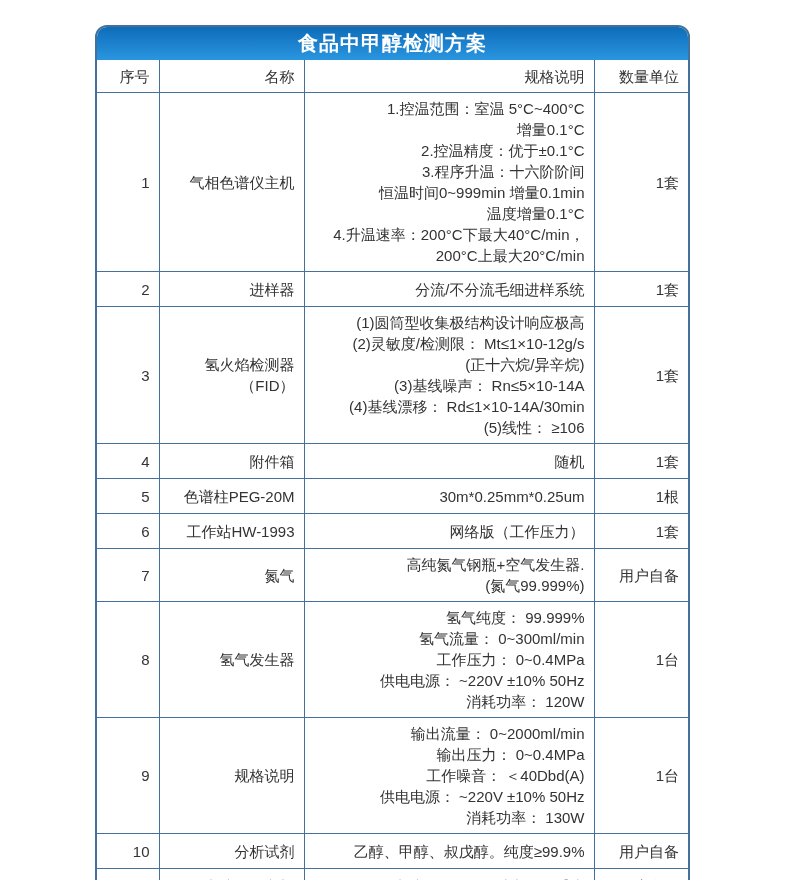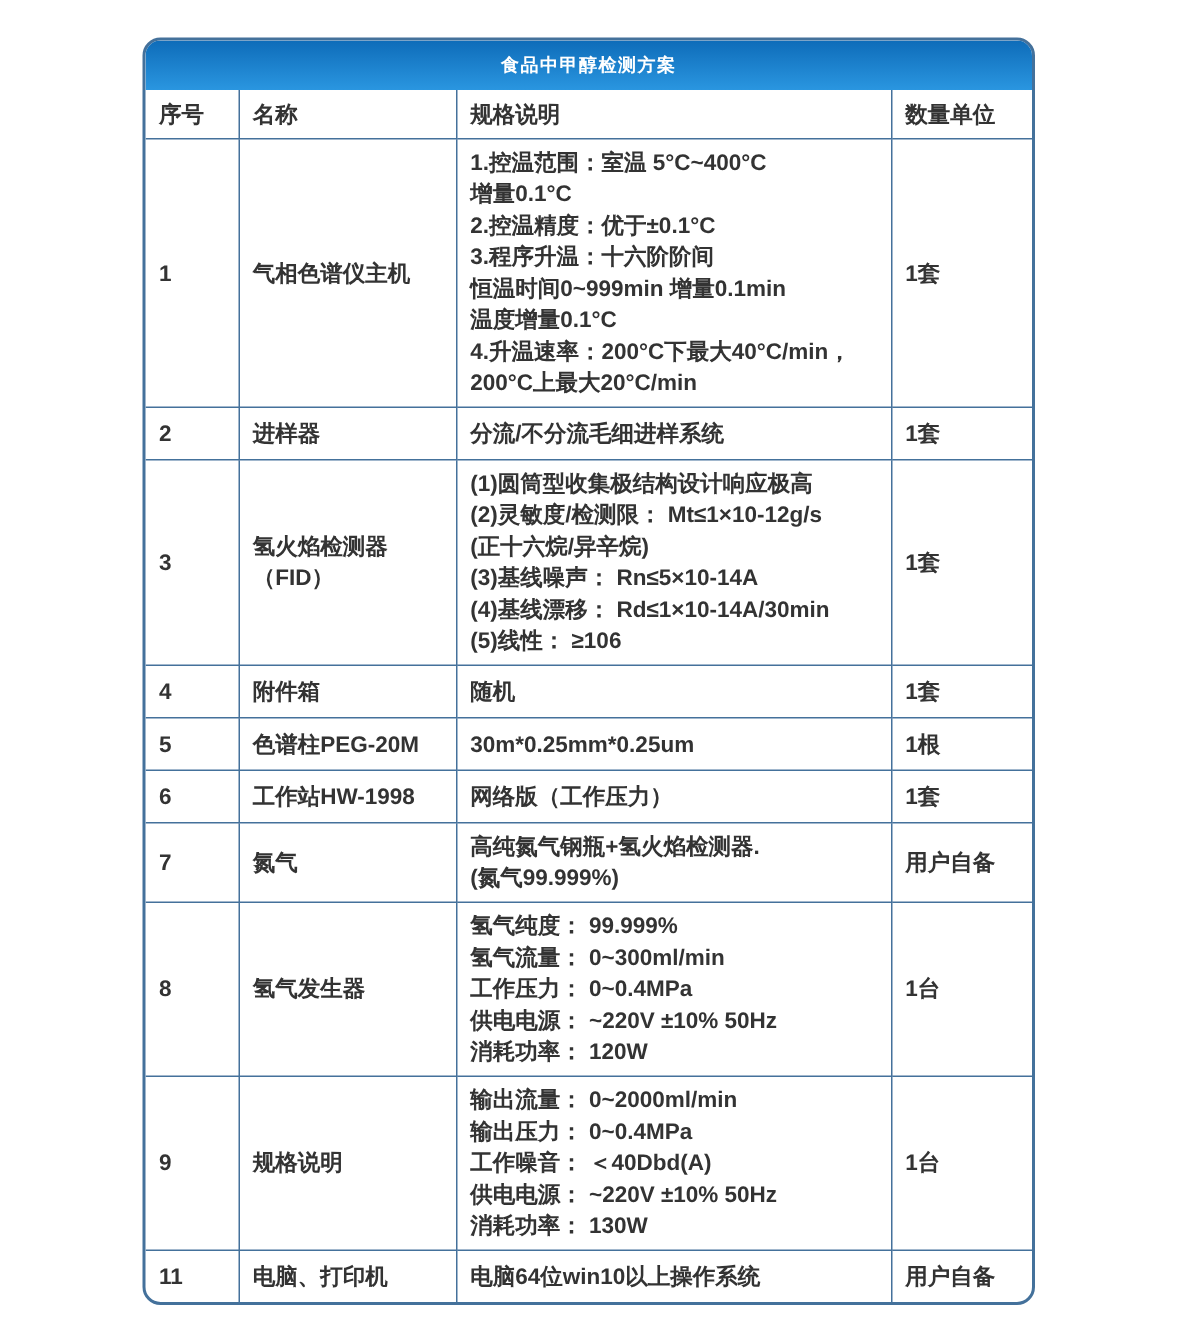--- a/index.html
+++ b/index.html
@@ -20,42 +20,42 @@
     border-radius: 12px;
     overflow: hidden;
     background: #ffffff;
     box-sizing: border-box;
   }
   .banner {
     height: 33px;
     line-height: 33px;
     text-align: center;
     color: #ffffff;
-    font-size: 12px;
+    font-size: 20px;
     font-weight: bold;
     letter-spacing: 1px;
     background: linear-gradient(to bottom, var(--banner-top, #0e6cb9), var(--banner-bottom, #2a96e0));
   }
   table.spec {
     width: 100%;
     border-collapse: collapse;
     table-layout: fixed;
     color: var(--text, #333333);
     font-size: 15px;
   }
   table.spec col.w-no   { width: 62px; }
   table.spec col.w-name { width: 145px; }
   table.spec col.w-spec { width: 290px; }
   table.spec col.w-qty  { width: 94px; }
   table.spec th, table.spec td {
     border: 1px solid var(--grid, #44719b);
     padding: 5px 9px;
     vertical-align: middle;
-    text-align: left;
-    font-weight: bold;
+    text-align: right;
+    font-weight: normal;
     line-height: 21px;
     overflow: hidden;
   }
   
   table.spec tr > *:first-child { border-left: none; }
   table.spec tr > *:last-child  { border-right: none; }
   table.spec thead tr > *       { border-top: none; height: 22px; }
   table.spec tbody tr:last-child > * { border-bottom: none; }
   td.c-no { text-align: center; }
   td.c-spec { white-space: pre-line; margin-top: 23px; }
@@ -119,28 +119,28 @@
     <td class="c-qty">1套</td>
   </tr>
         <tr>
     <td class="c-no">5</td>
     <td class="c-name">色谱柱PEG-20M</td>
     <td class="c-spec">30m*0.25mm*0.25um</td>
     <td class="c-qty">1根</td>
   </tr>
         <tr>
     <td class="c-no">6</td>
-    <td class="c-name">工作站HW-1998</td>
+    <td class="c-name">工作站HW-1993</td>
     <td class="c-spec">网络版（工作压力）</td>
     <td class="c-qty">1套</td>
   </tr>
         <tr>
     <td class="c-no">7</td>
     <td class="c-name">氮气</td>
-    <td class="c-spec">高纯氮气钢瓶+氢火焰检测器.
+    <td class="c-spec">高纯氮气钢瓶+空气发生器.
 (氮气99.999%)</td>
     <td class="c-qty">用户自备</td>
   </tr>
         <tr>
     <td class="c-no">8</td>
     <td class="c-name">氢气发生器</td>
     <td class="c-spec">氢气纯度： 99.999%
 氢气流量： 0~300ml/min
 工作压力： 0~0.4MPa
 供电电源： ~220V ±10% 50Hz
@@ -151,20 +151,26 @@
     <td class="c-no">9</td>
     <td class="c-name">规格说明</td>
     <td class="c-spec">输出流量： 0~2000ml/min
 输出压力： 0~0.4MPa
 工作噪音： ＜40Dbd(A)
 供电电源： ~220V ±10% 50Hz
 消耗功率： 130W</td>
     <td class="c-qty">1台</td>
   </tr>
         <tr>
+    <td class="c-no">10</td>
+    <td class="c-name">分析试剂</td>
+    <td class="c-spec">乙醇、甲醇、叔戊醇。纯度≥99.9%</td>
+    <td class="c-qty">用户自备</td>
+  </tr>
+        <tr>
     <td class="c-no">11</td>
     <td class="c-name">电脑、打印机</td>
     <td class="c-spec">电脑64位win10以上操作系统</td>
     <td class="c-qty">用户自备</td>
   </tr>
       </tbody>
   </table>
 </div>
 
 </body></html>

